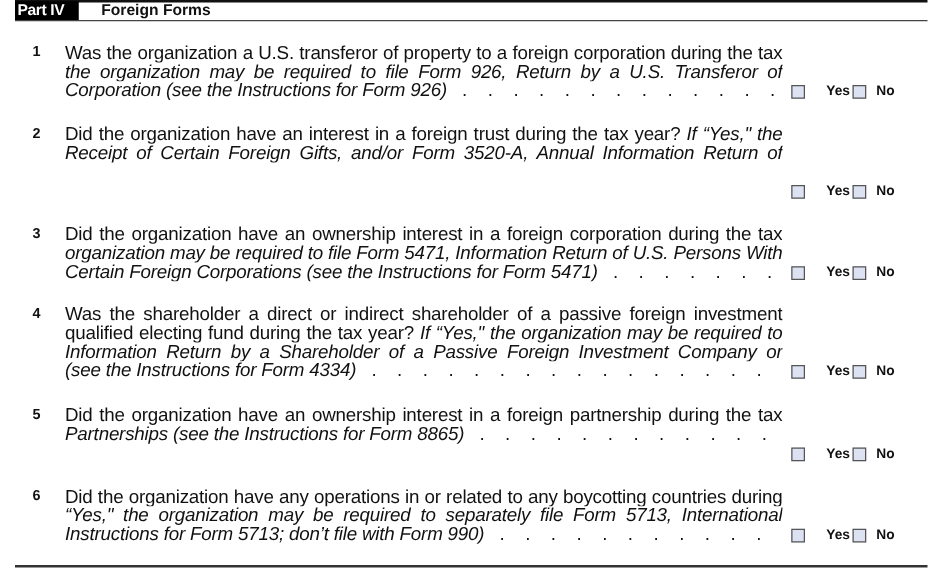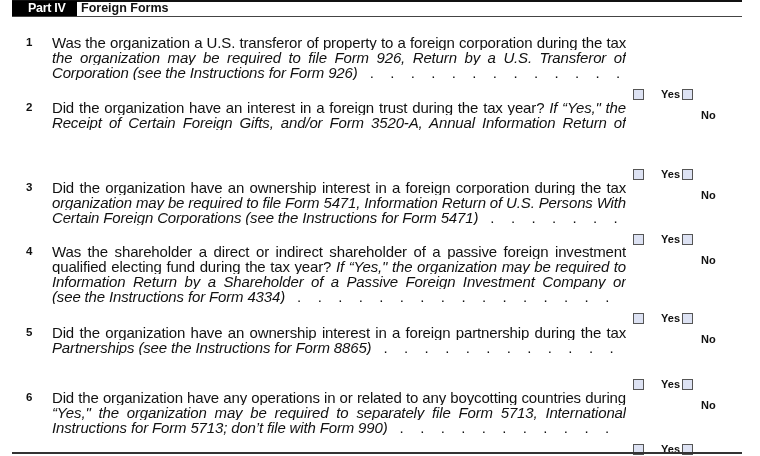--- a/index.html
+++ b/index.html
@@ -6,21 +6,21 @@
   body {
     width: 760px; height: 456px; position: relative; overflow: hidden;
     font-family: "Liberation Sans", sans-serif; color: #111;
   }
   .top-rule { position: absolute; left: 12px; width: 730px; top: 0; height: 2px; background: #111; }
   .header-rule { position: absolute; left: 12px; width: 730px; top: 16px; height: 1px; background: #444; }
   .bottom-rule { position: absolute; left: 12px; width: 730px; top: 452px; height: 2px; background: #333; }
   .part-box {
     position: absolute; left: 12px; top: 1px; height: 15px; width: 49px;
     background: #000; color: #fff; font-weight: bold; font-size: 12.5px;
-    line-height: 15px; padding-left: 16px; letter-spacing: -0.3px;
+    line-height: 15px; padding-left: 2px; letter-spacing: -0.3px;
   }
   .part-title {
     position: absolute; left: 81px; top: 1px; line-height: 15px;
     font-weight: bold; font-size: 12.5px;
   }
   .q {
     position: absolute; left: 0; width: 760px;
   }
   .q-num {
     position: absolute; left: 26px; top: 0; font-weight: bold; font-size: 11.5px; line-height: 15px;
@@ -35,21 +35,21 @@
   .dots { letter-spacing: 6.1px; }
   .answer {
     position: absolute; left: 633px; display: flex; align-items: center; font-size: 11px; font-weight: bold; text-align: right;
   }
   .cb {
     width: 11px; height: 11px; border: 1px solid #555; background: #dde2f3; box-sizing: border-box;
     display: inline-block;
   }
   .cb-label-yes { margin-left: 8px; width: 28px; }
   .cb-no { margin-left: 2px; }
-  .cb-label-no { margin-left: 8px; margin-top: 42px; }
+  .cb-label-no { margin-left: 8px; }
 </style>
 </head>
 <body>
 
 <div class="top-rule"></div>
 <div class="part-box">Part IV</div>
 <div class="part-title">Foreign Forms</div>
 <div class="header-rule"></div>
 
 <div id="questions">

